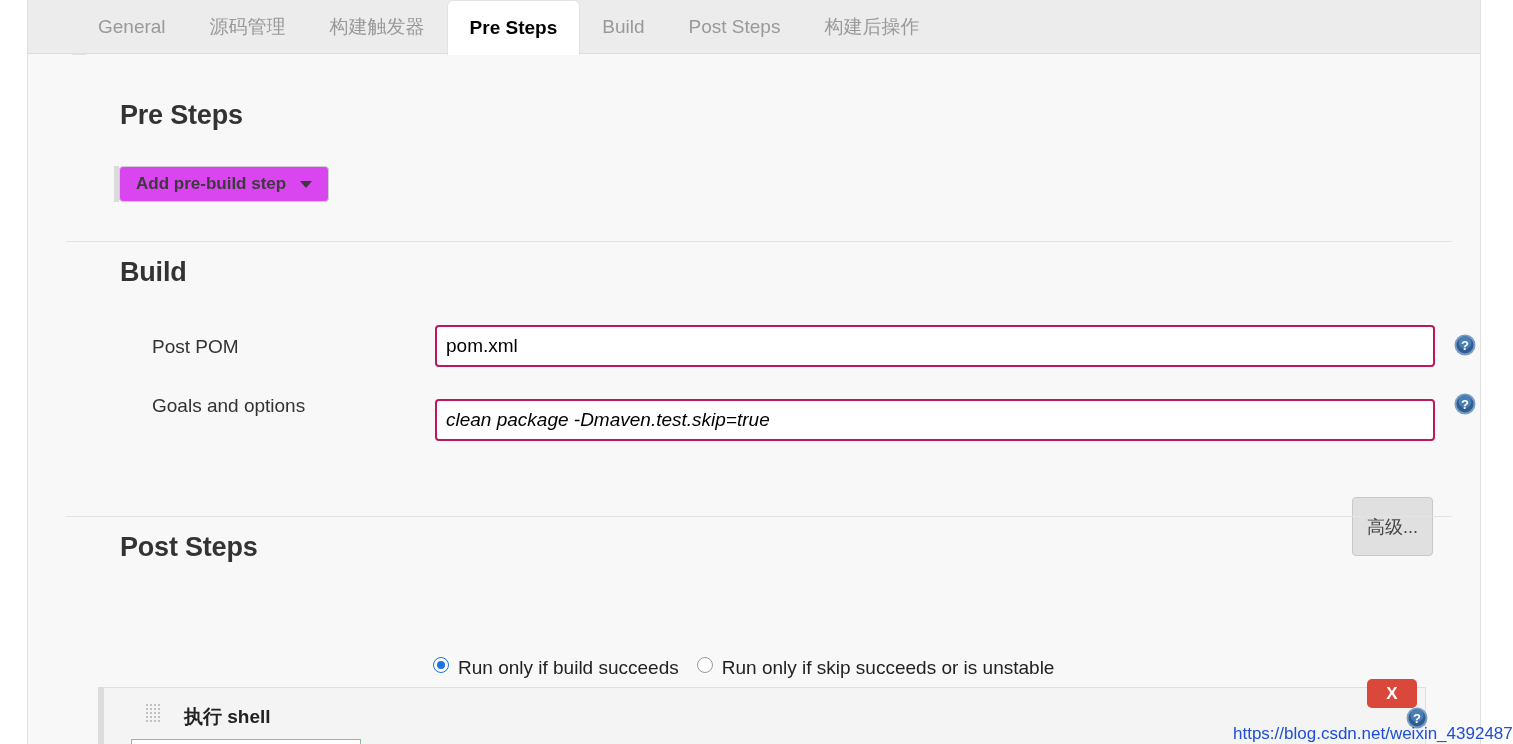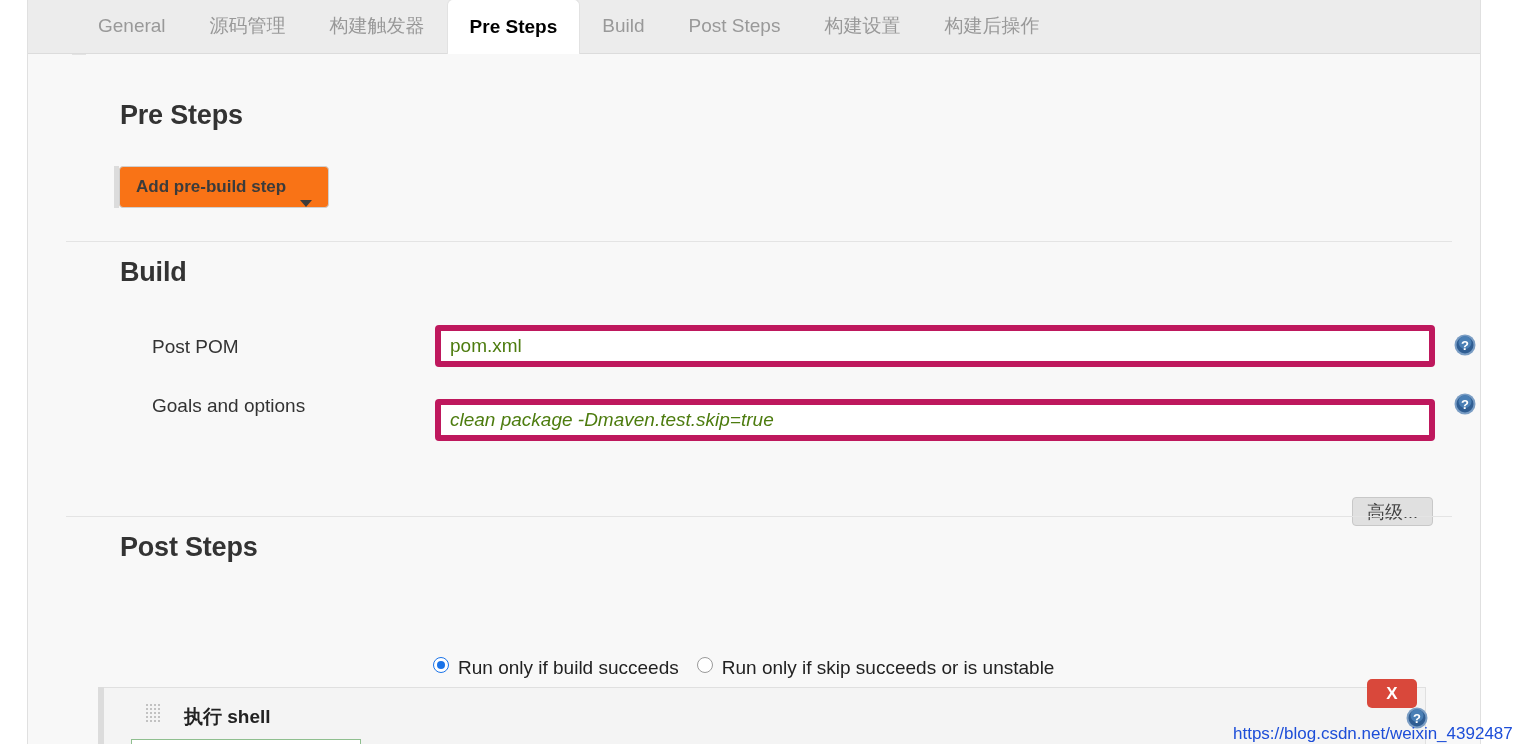--- a/index.html
+++ b/index.html
@@ -40,21 +40,21 @@
   .tab-bar {
     position: absolute;
     left: 0;
     top: 0;
     width: 1452px;
     height: 54px;
     background: #ececec;
     border-bottom: 1px solid #dcdcdc;
     box-sizing: border-box;
     display: flex;
-    align-items: flex-end;
+    align-items: center;
     padding-left: 48px;
   }
   .tab {
     font-size: 19px;
     color: #999999;
     padding: 0 22px;
     height: 54px;
     line-height: 54px;
     box-sizing: border-box;
     white-space: nowrap;
@@ -117,33 +117,33 @@
   .btn-wrap {
     position: absolute;
     display: flex;
     align-items: stretch;
   }
   .btn-accent {
     width: 5px;
     background: #dcdcdc;
   }
   .jenkins-btn {
-    background: #f97316;
+    background: #d946ef;
     border: 1px solid #cfcfcf;
     border-radius: 4px;
     color: #3b3b3b;
     font-family: "Liberation Sans", sans-serif;
     font-weight: bold;
     font-size: 17px;
     padding: 0 16px;
-    height: 42px;
+    height: 36px;
     line-height: 40px;
     cursor: pointer;
     display: flex;
-    align-items: flex-end;
+    align-items: center;
     box-sizing: border-box;
     white-space: nowrap;
   }
   .caret {
     display: inline-block;
     margin-left: 14px;
     width: 0; height: 0;
     border-left: 6px solid transparent;
     border-right: 6px solid transparent;
     border-top: 7px solid #3b3b3b;
@@ -153,45 +153,45 @@
     left: 124px;
     font-size: 19px;
     color: #333333;
     white-space: nowrap;
   }
   .form-input {
     position: absolute;
     left: 407px;
     width: 1000px;
     height: 42px;
-    border: 6px solid #be185d;
+    border: 2px solid #be185d;
     border-radius: 4px;
     background: #ffffff;
     font-family: "Liberation Sans", sans-serif;
     font-size: 19px;
-    color: #4d7c0f;
+    color: #000000;
     padding: 0 9px;
     box-sizing: border-box;
     outline: none;
   }
   .help-icon {
     position: absolute;
     width: 22px;
     height: 22px;
     cursor: pointer;
   }
   .help-icon svg { display: block; }
 
   
   .btn-advanced {
     position: absolute;
     left: 1324px;
     top: 442px;
     width: 81px;
-    height: 29px;
+    height: 59px;
     background: #e0e0e0;
     border: 1px solid #c8c8c8;
     border-radius: 4px;
     color: #444444;
     font-family: "Liberation Sans", sans-serif;
     font-size: 18px;
     cursor: pointer;
     box-sizing: border-box;
   }
 
@@ -334,21 +334,20 @@
 <div id="page">
   <div id="config-area">
 
     <div class="tab-bar">
       <div class="tab">General</div>
       <div class="tab">源码管理</div>
       <div class="tab">构建触发器</div>
       <div class="tab active">Pre Steps</div>
       <div class="tab">Build</div>
       <div class="tab">Post Steps</div>
-      <div class="tab">构建设置</div>
       <div class="tab">构建后操作</div>
     </div>
 
     <div class="scroll-marker"></div>
 
     <div class="content">
 
       <div class="section-heading" style="left:92px; top:45px;">Pre Steps</div>
 
       <div class="btn-wrap" style="left:86px; top:111px;">

